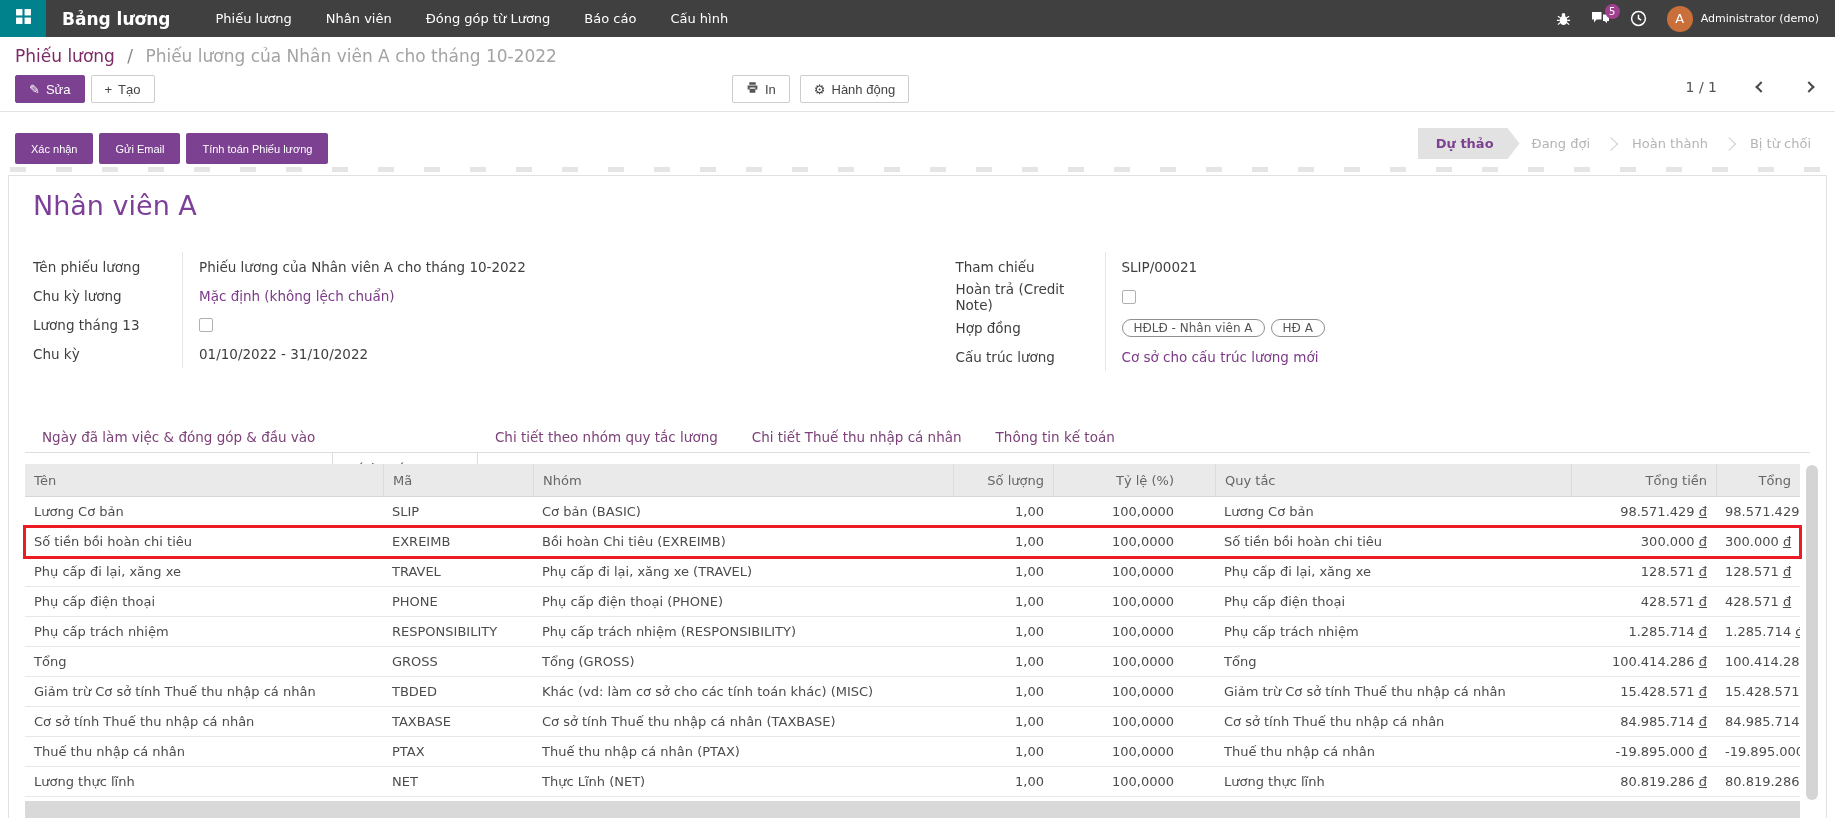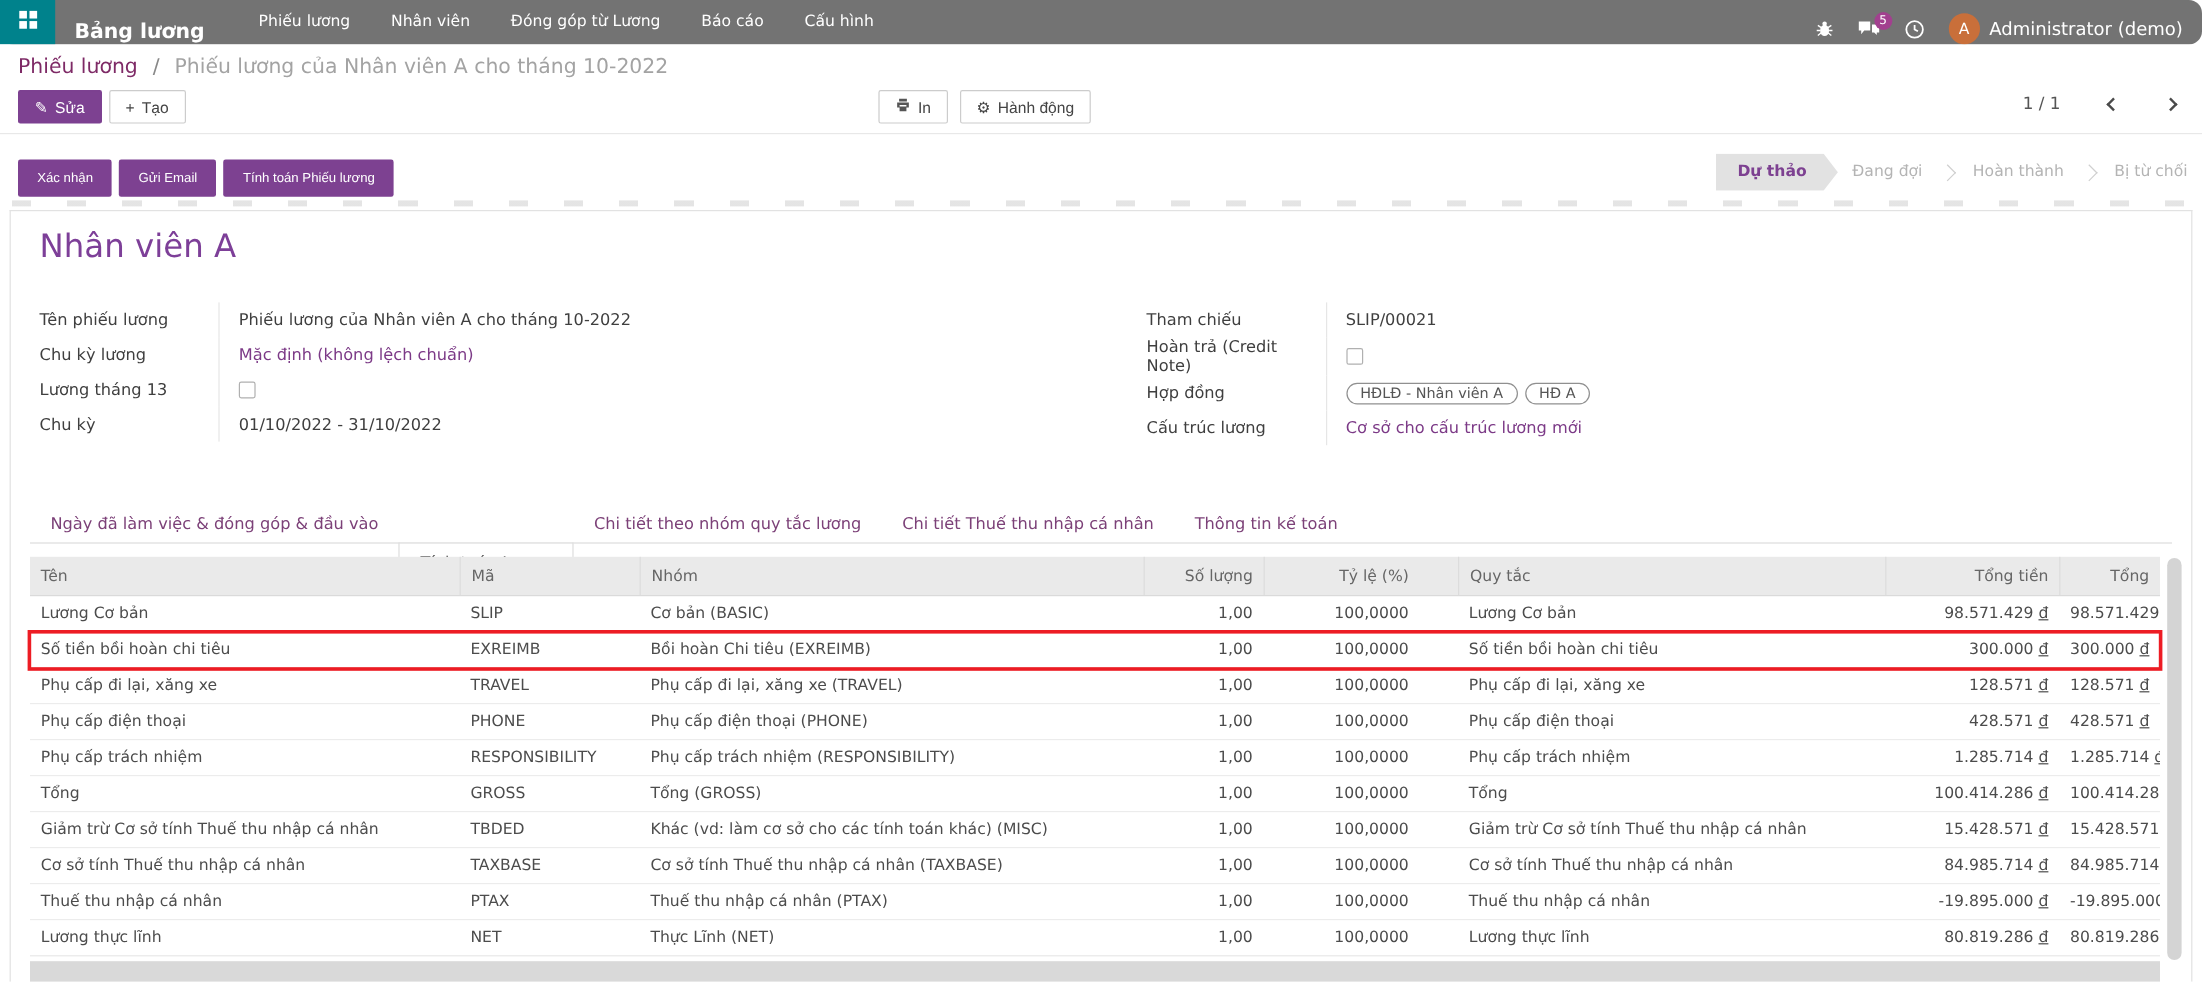--- a/index.html
+++ b/index.html
@@ -1,35 +1,35 @@
 <!DOCTYPE html>
 <html><head>
 <meta charset="utf-8">
 <style>
   * { margin:0; padding:0; box-sizing:border-box; }
   html,body { width:1835px; height:818px; background:#fff; overflow:hidden;
               font-family:"DejaVu Sans","Liberation Sans",sans-serif; color:#4c4c4c; }
 
   
   .topnav { position:absolute; top:0; left:0; width:1835px; height:37px;
-            background:#737373; display:flex; align-items:flex-end; color:#fff;border-radius:11px; }
+            background:#404040; display:flex; align-items:center; color:#fff; }
   .apps { width:46px; height:37px; background:#00828c; display:flex; align-items:center;
           justify-content:center; cursor:pointer; }
   .brand { font-size:17px; font-weight:bold; margin-left:16px; cursor:pointer; }
   .nav-menus { display:flex; margin-left:28px; height:37px; }
   .nav-item { font-size:13px; padding:0 17px; display:flex; align-items:center; cursor:pointer; }
   .nav-right { margin-left:auto; display:flex; align-items:center; gap:20px; padding-right:16px; }
   .nav-icon-btn { position:relative; display:flex; align-items:center; cursor:pointer; }
   .badge { position:absolute; top:-7px; right:-10px; min-width:15px; height:15px;
            background:#a2408f; border-radius:50%; font-size:10px; display:flex;
            align-items:center; justify-content:center; padding:0 3px; }
   .userbox { display:flex; align-items:center; gap:8px; cursor:pointer; }
   .avatar { width:26px; height:26px; border-radius:50%; background:#c96f3a; color:#fff;
             font-size:13px; display:flex; align-items:center; justify-content:center; }
-  .username { font-size:15px; }
+  .username { font-size:11px; }
 
   
   .cpanel { position:absolute; top:37px; left:0; width:1835px; height:75px; background:#fff;
             border-bottom:1px solid #e3e3e3; }
   .breadcrumb { position:absolute; top:9px; left:15px; font-size:17px; }
   .bc-parent { color:#7e2a66; cursor:pointer; }
   .bc-sep { color:#888; margin:0 7px; }
   .bc-current { color:#a3a3a3; }
   .btnrow { position:absolute; top:38px; left:15px; display:flex; gap:6px; }
   .btn { font-size:13px; height:28px; padding:0 13px; display:inline-flex; align-items:center;
@@ -43,21 +43,21 @@
   .chev { display:inline-block; width:8px; height:8px; border-right:2px solid #4a4a4a;
           border-bottom:2px solid #4a4a4a; cursor:pointer; }
   .chev.left  { transform:rotate(135deg); }
   .chev.right { transform:rotate(-45deg); }
 
   
   .statusbar { position:absolute; top:112px; left:0; width:1835px; height:63px; background:#fff; }
   .sb-buttons { position:absolute; top:21px; left:15px; display:flex; gap:6px; }
   .sb-btn { background:#7d4191; color:#fff; border:none; font-size:11px; height:31px;
             padding:0 16px; cursor:pointer; border-radius:2px; }
-  .steps { position:absolute; top:16px; right:0; display:flex; align-items:center; height:31px;margin-left:12px; }
+  .steps { position:absolute; top:16px; right:12px; display:flex; align-items:center; height:31px;margin-left:12px; }
   .step { font-size:13px; color:#b4b4b4; padding:8px 12px; white-space:nowrap; }
   .step.active { background:#e2e2e2; color:#7d4191; font-weight:bold;
                  padding:8px 26px 8px 18px;
                  clip-path:polygon(0 0,calc(100% - 12px) 0,100% 50%,calc(100% - 12px) 100%,0 100%); }
   .step-sep { width:10px; height:10px; border-right:1px solid #cfcfcf; border-top:1px solid #cfcfcf;
               transform:rotate(45deg); margin:0 4px; }
 
   
   .cutstrip { position:absolute; top:167px; left:10px; width:1815px; height:5px; opacity:.45;
               background:repeating-linear-gradient(90deg,#c4c4c4 0 16px,transparent 16px 46px); }

